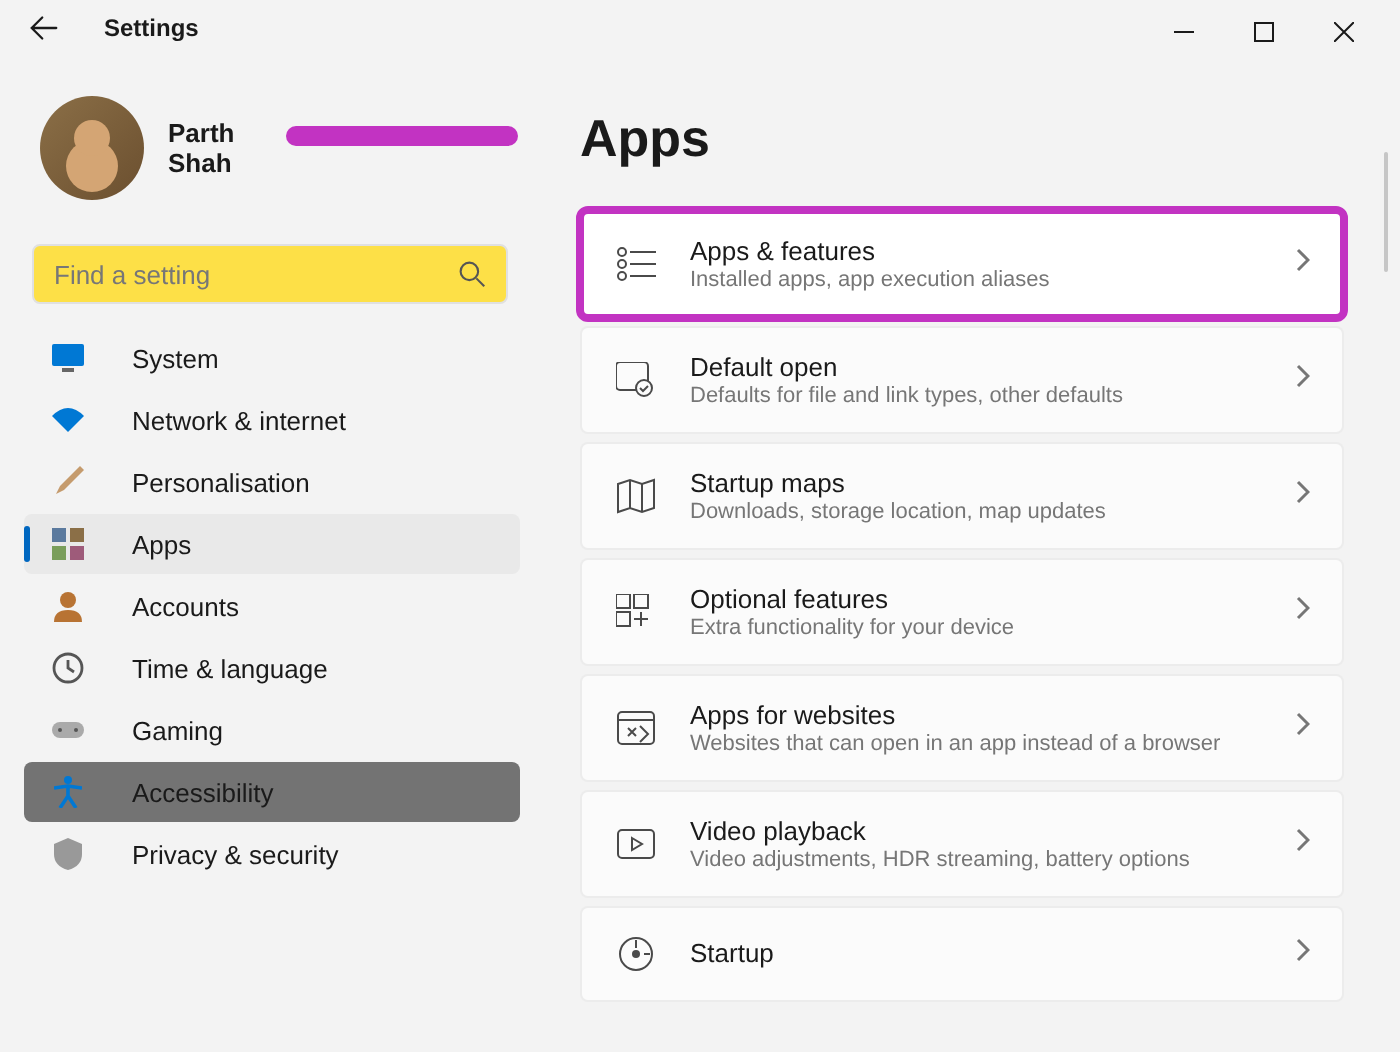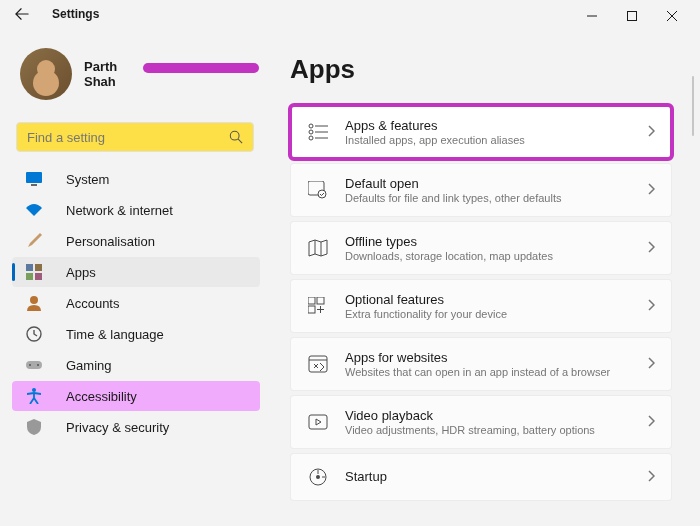--- a/index.html
+++ b/index.html
@@ -19,21 +19,21 @@
 .profile-info{display:flex;flex-direction:row;gap:2px}
 .profile-name{font-size:13px;font-weight:600;color:#1a1a1a}
 .redact{width:140px;height:10px;background:#c233c2;border-radius:5px;margin-top:4px}
 .search-box{margin:8px 6px 10px 4px;height:30px;background:#fde047;border:1px solid #e0e0e0;border-radius:4px;display:flex;align-items:center;padding:0 10px;gap:8px}
 .search-box input{flex:1;border:none;outline:none;font-size:13px;background:transparent;color:#555}
 .search-box input::placeholder{color:#777}
 .nav{display:flex;flex-direction:column;gap:1px;overflow-y:auto}
 .nav-item{display:flex;align-items:flex-end;gap:24px;padding:7px 14px;font-size:13px;color:#1a1a1a;border-radius:4px;cursor:pointer;position:relative}
 .nav-item.selected{background:#e9e9e9}
 .nav-item.selected::before{content:"";position:absolute;left:0;top:6px;bottom:6px;width:3px;background:#0067c0;border-radius:2px}
-.nav-item.hover{background:#f0abfc}
+.nav-item.hover{background:#737373}
 .nav-icon{width:16px;height:16px;display:flex;align-items:center;justify-content:center;flex-shrink:0}
 .main{flex:1;padding:18px 28px 0 28px;overflow-y:auto;position:relative}
 .page-title{font-size:26px;font-weight:600;color:#1a1a1a;margin-bottom:20px}
 .cards{display:flex;flex-direction:column;gap:4px}
 .card{background:#fbfbfb;border:1px solid rgba(0,0,0,0.06);border-radius:4px;padding:12px 16px;display:flex;align-items:center;gap:16px;cursor:pointer}
 .card.highlight{background:#fff;outline:4px solid #c233c2;outline-offset:-2px;border-radius:4px}
 .card-icon{width:22px;height:22px;display:flex;align-items:center;justify-content:center;color:#4a4a4a;flex-shrink:0}
 .card-body{flex:1;display:flex;flex-direction:column;gap:1px}
 .card-title{font-size:13px;color:#1a1a1a}
 .card-sub{font-size:11px;color:#767676}
@@ -217,21 +217,21 @@
               </svg></span>
         </div>
 
         <div class="card">
           <span class="card-icon">
               <svg width="20" height="18" viewBox="0 0 20 18">
                 <path d="M1 3 L7 1 L13 3 L19 1 V15 L13 17 L7 15 L1 17 Z M7 1 V15 M13 3 V17" stroke="currentColor" fill="none"></path>
               </svg>
             </span>
           <div class="card-body">
-            <span class="card-title">Offline types</span>
+            <span class="card-title">Startup maps</span>
             <span class="card-sub">Downloads, storage location, map updates</span>
           </div>
           <span class="chev"><svg width="8" height="12" viewBox="0 0 8 12">
                 <path d="M2 1 L7 6 L2 11" stroke="currentColor" fill="none" stroke-width="1.5"></path>
               </svg></span>
         </div>
 
         <div class="card">
           <span class="card-icon">
               <svg width="20" height="18" viewBox="0 0 20 18">

